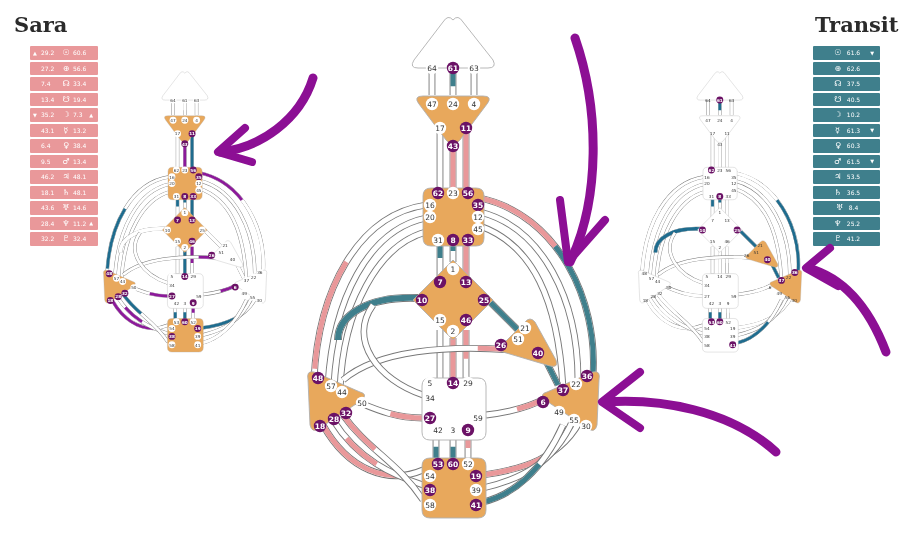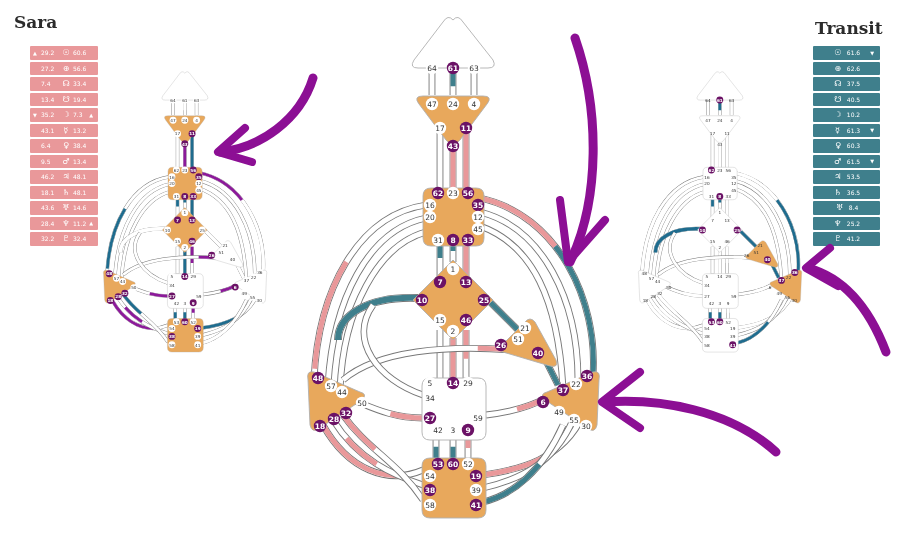--- a/index.html
+++ b/index.html
@@ -1,38 +1,38 @@
 <!DOCTYPE html>
 <html><head>
 <meta charset="utf-8">
 <style>
   html,body{margin:0;padding:0;background:#ffffff;}
   body{width:909px;height:538px;position:relative;overflow:hidden;font-family:"DejaVu Sans",sans-serif;}
-  .title{position:absolute;font-family:"DejaVu Serif",serif;font-weight:bold;font-size:17px;color:#2b2b2b;}
+  .title{position:absolute;font-family:"DejaVu Serif",serif;font-weight:bold;font-size:21px;color:#2b2b2b;}
   .panel{position:absolute;display:flex;flex-direction:column;gap:2px;}
   .prow{height:13.5px;border-radius:1px;display:flex;align-items:center;font-size:6px;color:#fff;position:relative;}
   .sara .prow{background:#e9989a;width:68px;}
   .transit .prow{background:#3f7f8c;width:67px;justify-content:center;}
   .prow .v1{position:absolute;left:11px;width:18px;text-align:left;}
   .prow .g{position:absolute;left:31px;width:10px;text-align:center;font-size:8px;}
   .prow .v2{position:absolute;left:43px;}
   .transit .prow .g{position:static;margin-right:4px;}
   .transit .prow .v2{position:static;}
   .prow .mk{position:absolute;font-size:5px;}
   .sara .mk.l{left:3px;}
   .sara .mk.r{right:5px;}
   .transit .mk.r{right:6px;}
   svg{position:absolute;left:0;top:0;}
   .gt{font-family:"DejaVu Sans",sans-serif;text-anchor:middle;dominant-baseline:central;}
 </style>
 </head>
 <body>
 
 <div class="title" style="left:14px;top:12px;">Sara</div>
-<div class="title" style="left:815px;top:12px;margin-top:6px;">Transit</div>
+<div class="title" style="left:815px;top:12px;">Transit</div>
 
 <div class="panel sara" style="left:30px;top:46px;" id="saraPanel">
     <div class="prow">
       <span class="mk l">▲</span>
       <span class="v1">29.2</span>
       <span class="g">☉</span>
       <span class="v2">60.6</span>
     </div>
     <div class="prow">
       <span class="v1">27.2</span>

